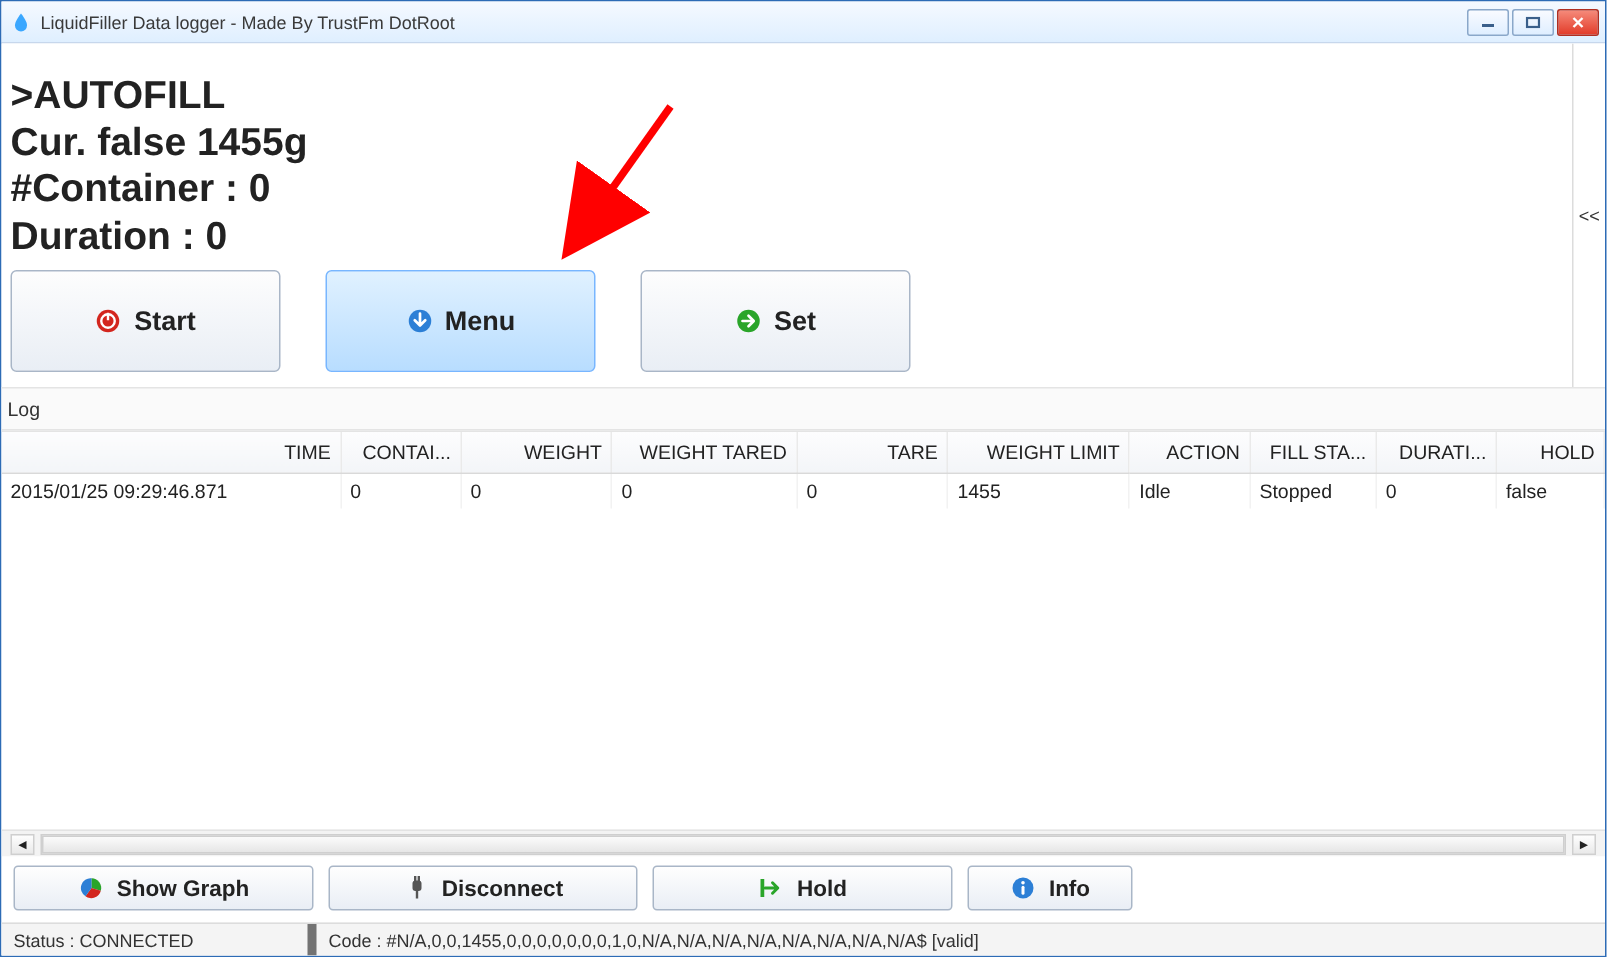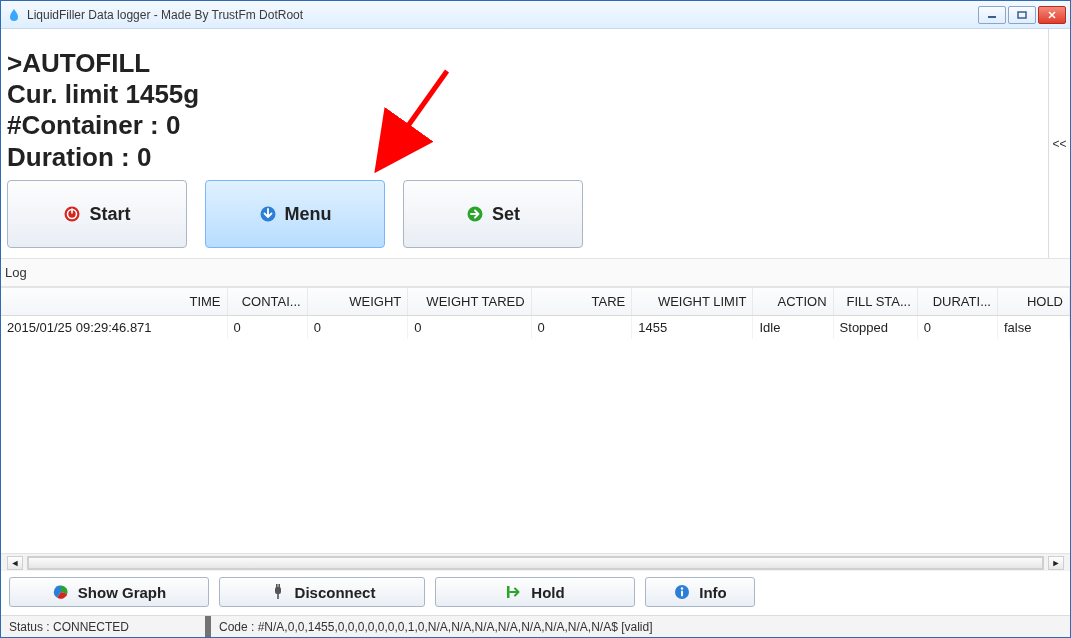--- a/index.html
+++ b/index.html
@@ -16,21 +16,21 @@
   .titlebar .win-btn.close { background: linear-gradient(#f58a7a, #e23c2a); border-color: #b02e20; color: #fff; font-weight: bold; }
 
   
   .client { flex: 1; display: flex; flex-direction: column; padding: 0; overflow: hidden; background: #fff; }
   .upper { display: flex; flex-direction: row; }
   .upper-main { flex: 1; padding: 19px 0 0 4px; }
   .side-toggle { width: 22px; border-left: 1px solid #dcdcdc; display: flex; align-items: center; justify-content: center; color: #333; user-select: none; }
 
   .display-panel { font-size: 26px; font-weight: bold; line-height: 1.2; padding-left: 2px; height: 128px; overflow: hidden; }
 
-  .btn-row { display: flex; gap: 18px; padding: 4px 2px 10px 2px; }
+  .btn-row { display: flex; gap: 30px; padding: 4px 2px 10px 2px; }
   .big-btn { width: 180px; height: 68px; border: 1px solid #a9b6c7; border-radius: 4px; background: linear-gradient(#fdfdfd, #e9eef5); font-size: 18px; font-weight: bold; display: inline-flex; align-items: center; justify-content: center; gap: 8px; color: #222; }
   .big-btn.active { background: linear-gradient(#e0f1ff, #b8ddff); border-color: #78b6ff; }
   .btn-icon { width: 18px; height: 18px; display: inline-flex; align-items: center; justify-content: center; }
 
   .section-label { font-size: 13px; color: #333; padding: 6px 0 6px 4px; border-top: 1px solid #e4e4e4; border-bottom: 1px solid #e4e4e4; background: #fafafa; }
 
   .table-wrap { flex: 1; display: flex; flex-direction: column; overflow: hidden; border-top: 1px solid #e4e4e4; }
   .grid { flex: 1; overflow: hidden; }
   table { width: 100%; border-collapse: collapse; table-layout: fixed; }
   thead th { text-align: right; font-weight: normal; font-size: 13px; color: #222; padding: 6px 6px; border-bottom: 1px solid #d9d9d9; border-right: 1px solid #eaeaea; background: linear-gradient(#fdfdfe, #f3f5f8); white-space: nowrap; overflow: hidden; text-overflow: ellipsis; }
@@ -86,21 +86,21 @@
         </div>
     </div>
   </div>
 
   <div class="client">
 
     <div class="upper">
       <div class="upper-main">
         <div class="display-panel">
           <div>&gt;AUTOFILL</div>
-          <div>Cur. limit 1455g</div>
+          <div>Cur. false 1455g</div>
           <div>#Container : 0</div>
           <div>Duration : 0</div>
         </div>
 
         <div class="btn-row">
           <button class="big-btn">
             <span class="btn-icon">
               <svg width="18" height="18" viewBox="0 0 18 18">
                   <circle cx="9" cy="9" r="7.5" fill="#d3261e"></circle>
                   <circle cx="9" cy="9" r="4.5" fill="none" stroke="#fff" stroke-width="1.6"></circle>

